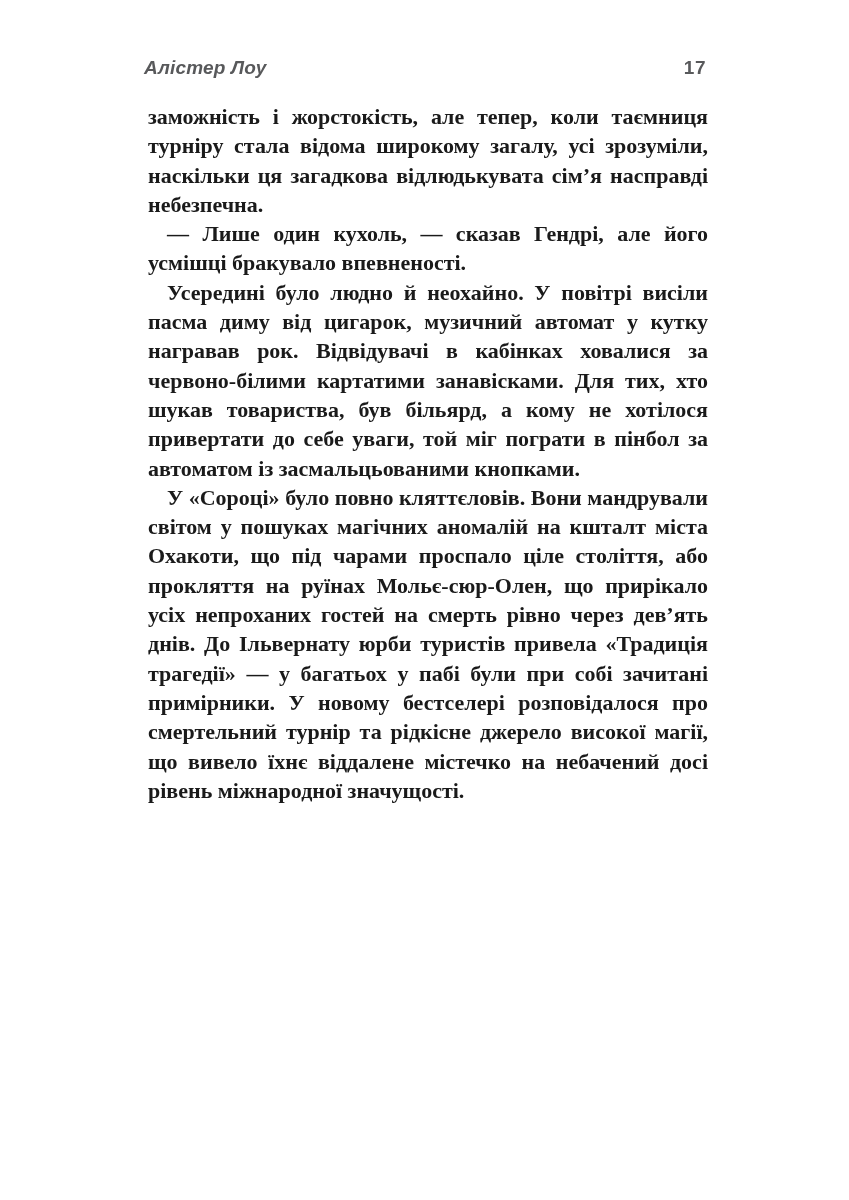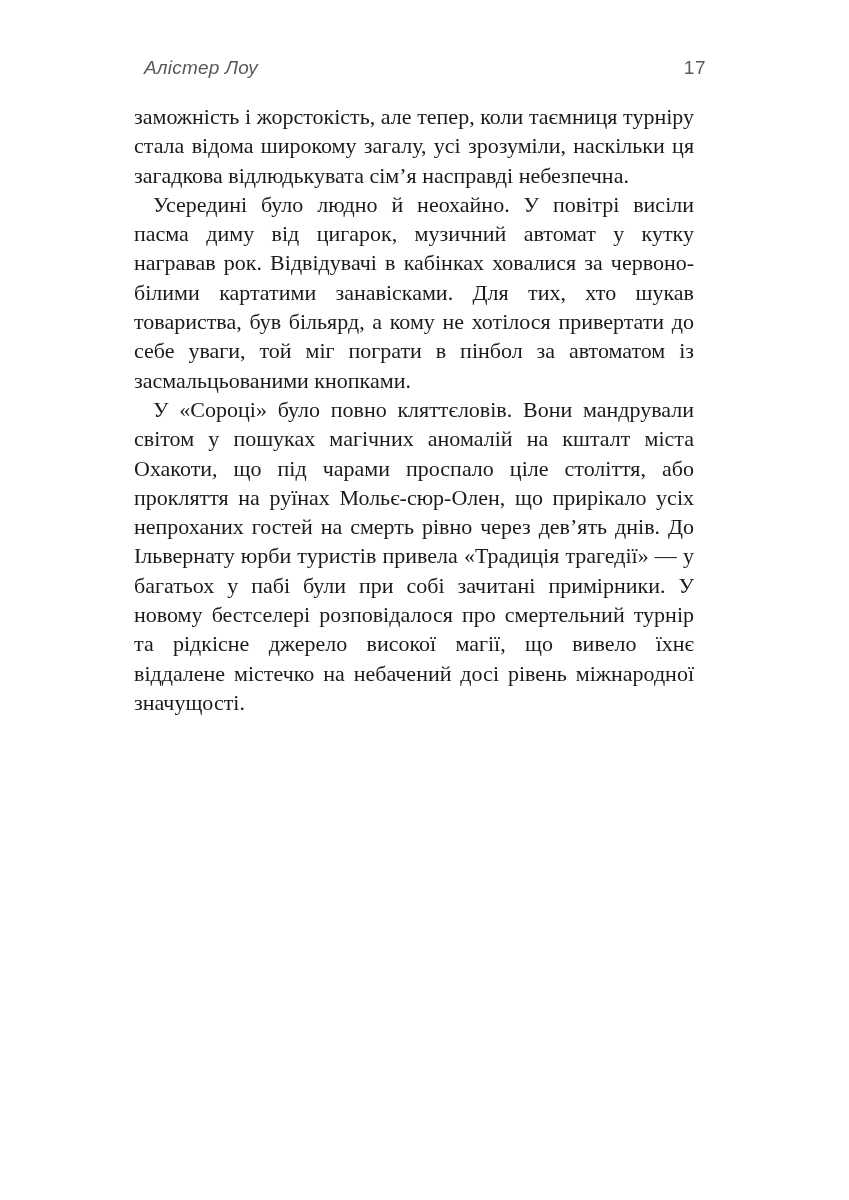--- a/index.html
+++ b/index.html
@@ -6,20 +6,21 @@
     margin: 0;
     padding: 0;
     background: #ffffff;
   }
   .page {
     position: relative;
     width: 835px;
     height: 1200px;
     background: #ffffff;
     overflow: hidden;
+    font-weight: bold;
   }
   .page-header {
     position: absolute;
     top: 58px;
     left: 144px;
     width: 562px;
     display: flex;
     justify-content: space-between;
     align-items: flex-start;
     font-family: "Liberation Sans", sans-serif;
@@ -31,21 +32,21 @@
     font-style: italic;
     letter-spacing: 0.2px;
   }
   .page-number {
     font-style: normal;
     letter-spacing: 0.5px;
   }
   .page-body {
     position: absolute;
     top: 102px;
-    left: 134px;
+    left: 148px;
     width: 560px;
     font-family: "Liberation Serif", "DejaVu Serif", serif;
     font-size: 22px;
     line-height: 29.3px;
     color: #1a1a1a;
     text-align: justify;
     hyphens: auto;
     -webkit-hyphens: auto;
   }
   .para {
@@ -63,16 +64,17 @@
 </head>
 <body>
 
 <div class="page">
   <header class="page-header">
     <span class="running-title">Алістер Лоу</span>
     <span class="page-number">17</span>
   </header>
   <main class="page-body" id="page-body">
       <p class="para no-indent"><span>заможність і жорстокість, але тепер, коли таємниця турніру стала відома широкому загалу, усі зрозуміли, наскільки ця загадкова відлюдькувата сім’я насправді небезпечна.</span></p>
+      <p class="para"><span>— Лише один кухоль, — сказав Гендрі, але його усмішці бракувало впевненості.</span></p>
       <p class="para"><span>Усередині було людно й неохайно. У повітрі висіли пасма диму від цигарок, музичний автомат у кутку награвав рок. Відвідувачі в кабінках ховалися за червоно-білими картатими занавісками. Для тих, хто шукав товариства, був більярд, а кому не хотілося привертати до себе уваги, той міг пограти в пінбол за автоматом із засмальцьованими кнопками.</span></p>
       <p class="para"><span>У «Сороці» було повно кляттєловів. Вони мандрували світом у пошуках магічних аномалій на кшталт міста Охакоти, що під чарами проспало ціле століття, або прокляття на руїнах Мольє-сюр-Олен, що прирікало усіх непроханих гостей на смерть рівно через дев’ять днів. До Ільвернату юрби туристів привела «Традиція трагедії» — у багатьох у пабі були при собі зачитані примірники. У новому бестселері розповідалося про смертельний турнір та рідкісне джерело високої магії, що вивело їхнє віддалене містечко на небачений досі рівень міжнародної значущості.</span></p>
     </main>
 </div>
 
 </body></html>

